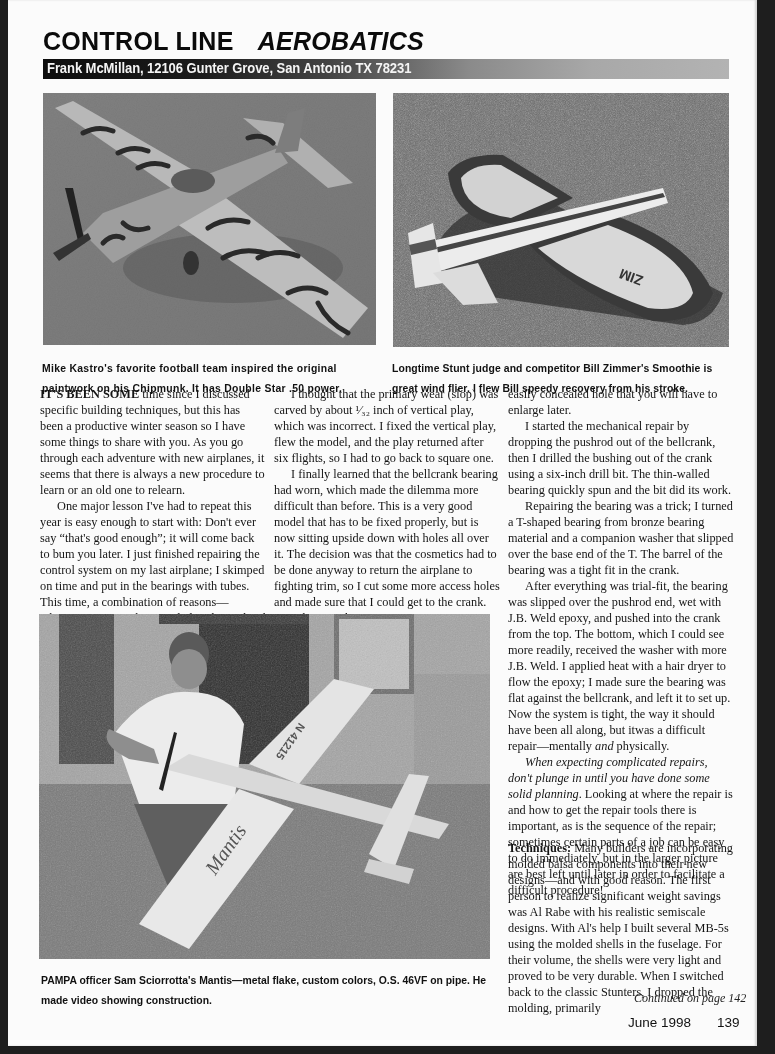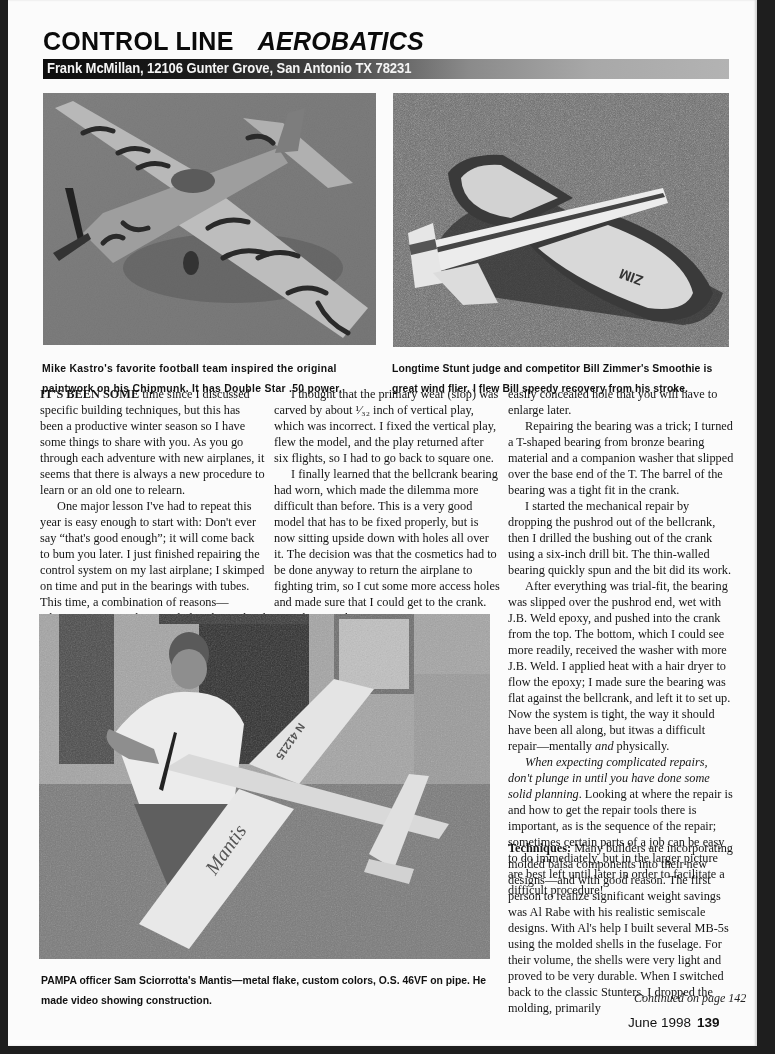--- a/index.html
+++ b/index.html
@@ -61,21 +61,21 @@
   .em { font-style: italic; }
   .cont {
     position: absolute; left: 626px; top: 991px;
     font-style: italic; font-size: 12px; color: #222;
   }
   .footer {
     position: absolute; left: 620px; top: 1015px;
     font-family: "Liberation Sans", sans-serif; font-size: 13.5px; color: #111;
     white-space: nowrap;
   }
-  .footer .pg { font-weight: bold; margin-left: 6px; }
+  .footer .pg { font-weight: normal; margin-left: 26px; }
 </style>
 </head>
 <body>
 
 <div class="page">
 
   <div class="title">
     <span>CONTROL LINE</span><span class="italic">AEROBATICS</span>
   </div>
 
@@ -174,22 +174,22 @@
   </div>
 
   <div class="col col2">
     <p>I thought that the primary wear (slop) was carved by about ¹⁄₃₂ inch of vertical play, which was incorrect. I fixed the vertical play, flew the model, and the play returned after six flights, so I had to go back to square one.</p>
     <p>I finally learned that the bellcrank bearing had worn, which made the dilemma more difficult than before. This is a very good model that has to be fixed properly, but is now sitting upside down with holes all over it. The decision was that the cosmetics had to be done anyway to return the airplane to fighting trim, so I cut some more access holes and made sure that I could get to the crank.</p>
     <p>When you have to cut in to repair, it's better to cut a large hole than to cut a small,</p>
   </div>
 
   <div class="col col3">
     <p class="noindent">easily concealed hole that you will have to enlarge later.</p>
+    <p>I started the mechanical repair by dropping the pushrod out of the bellcrank, then I drilled the bushing out of the crank using a six-inch drill bit. The thin-walled bearing quickly spun and the bit did its work.</p>
     <p>Repairing the bearing was a trick; I turned a T-shaped bearing from bronze bearing material and a companion washer that slipped over the base end of the T. The barrel of the bearing was a tight fit in the crank.</p>
-    <p>I started the mechanical repair by dropping the pushrod out of the bellcrank, then I drilled the bushing out of the crank using a six-inch drill bit. The thin-walled bearing quickly spun and the bit did its work.</p>
     <p><span>After everything was trial-fit, the bearing was slipped over the pushrod end, wet with J.B. Weld epoxy, and pushed into the crank from the top. The bottom, which I could see more readily, received the washer with more J.B. Weld. I applied heat with a hair dryer to flow the epoxy; I made sure the bearing was flat against the bellcrank, and left it to set up. Now the system is tight, the way it should have been all along, but itwas a difficult repair—mentally </span><span class="em">and</span><span> physically.</span></p>
     <p><span class="em">When expecting complicated repairs, don't plunge in until you have done some solid planning</span><span>. Looking at where the repair is and how to get the repair tools there is important, as is the sequence of the repair; sometimes certain parts of a job can be easy to do immediately, but in the larger picture are best left until later in order to facilitate a difficult procedure!</span></p>
   </div>
 
   <div class="col col3b">
     <p class="noindent"><span class="runin">Techniques:</span><span> Many builders are incorporating molded balsa components into their new designs—and with good reason. The first person to realize significant weight savings was Al Rabe with his realistic semiscale designs. With Al's help I built several MB-5s using the molded shells in the fuselage. For their volume, the shells were very light and proved to be very durable. When I switched back to the classic Stunters, I dropped the molding, primarily</span></p>
   </div>
 
   <div class="cont">Continued on page 142</div>
 

